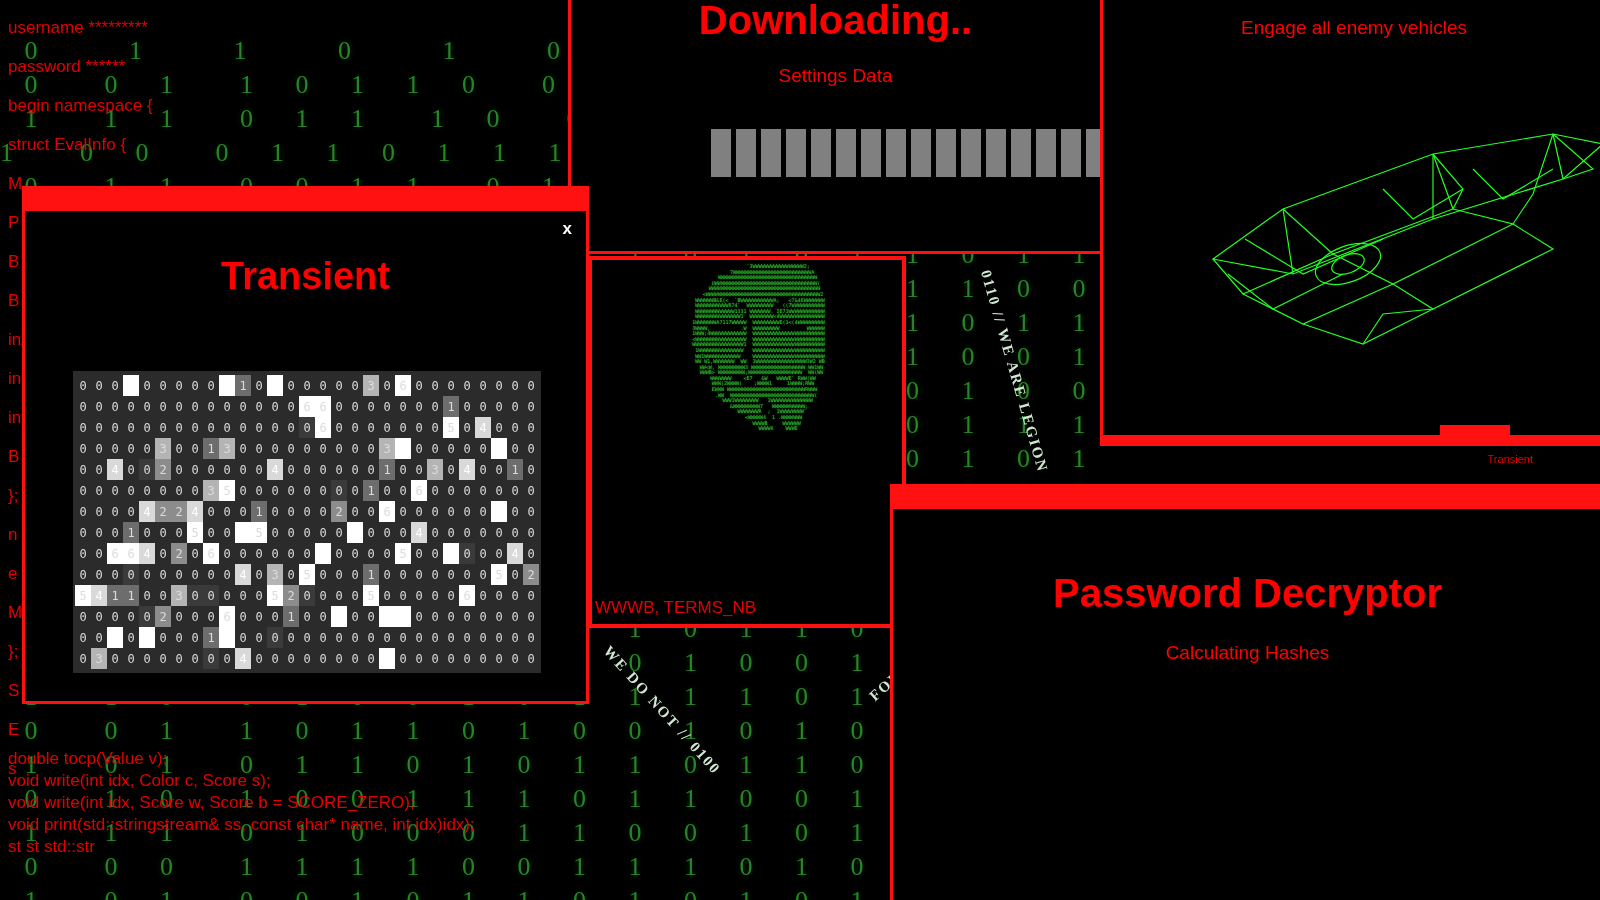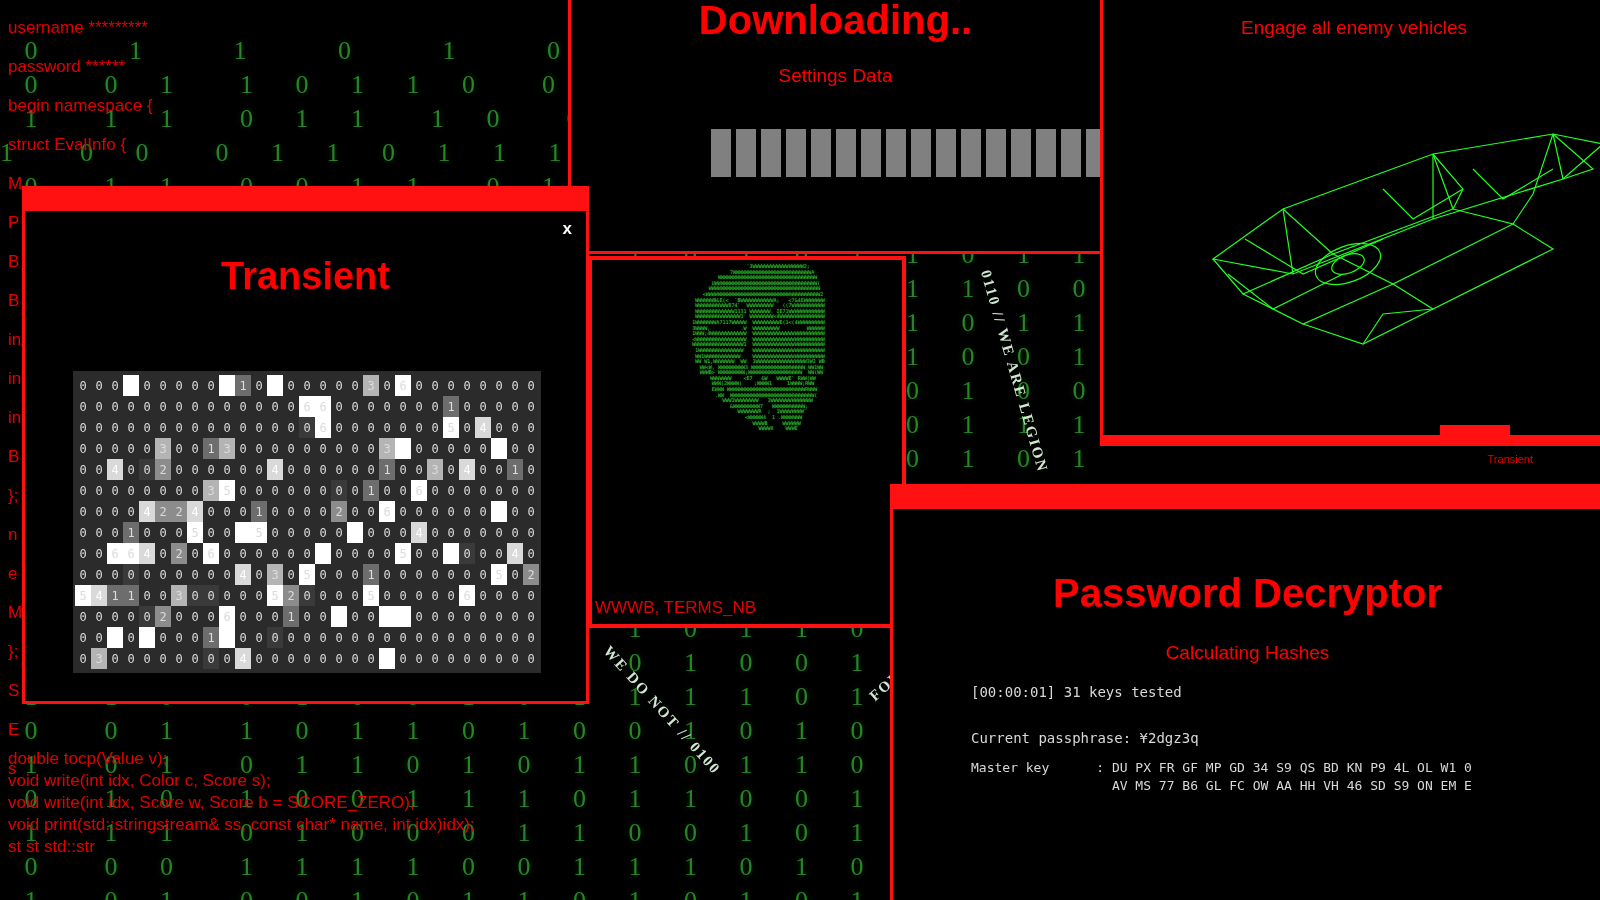--- a/index.html
+++ b/index.html
@@ -656,21 +656,16 @@
           <div class="cell" style="background: transparent; color: rgb(220, 220, 220);">0</div>
         </div>
     </div>
   </div>
 
   <div class="win" id="pwd">
     <div class="bar"></div>
     <div class="body">
       <h1>Password Decryptor</h1>
       <h2>Calculating Hashes</h2>
-      <div class="term" id="pwd-term">[00:00:01] 31 keys tested
-
-Current passphrase: ¥2dgz3q</div>
-      <div class="kblock k1" id="pwd-k1">Master key      : DU PX FR GF MP GD 34 S9 QS BD KN P9 4L OL W1 0
-                  AV MS 77 B6 GL FC OW AA HH VH 46 SD S9 ON EM E</div>
     </div>
   </div>
 
 </div>
 
 </body></html>

